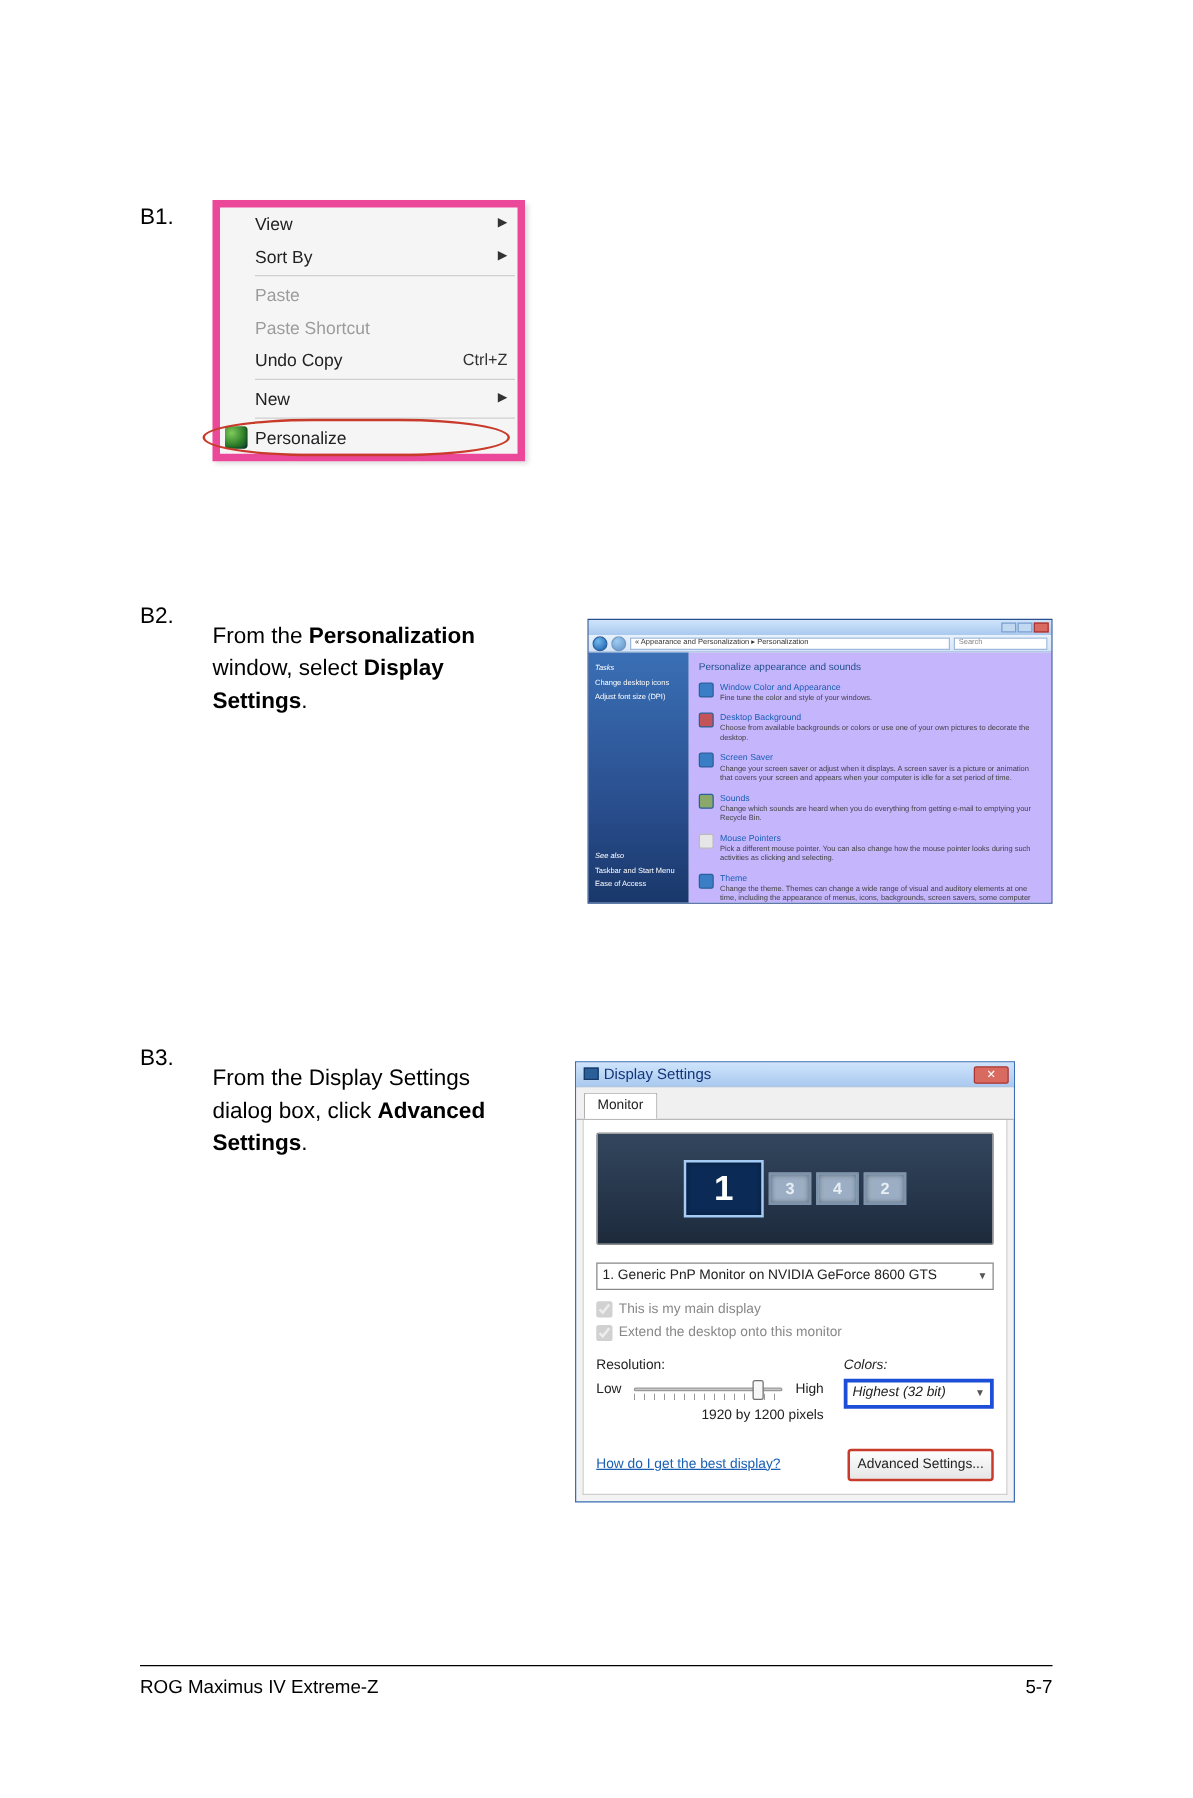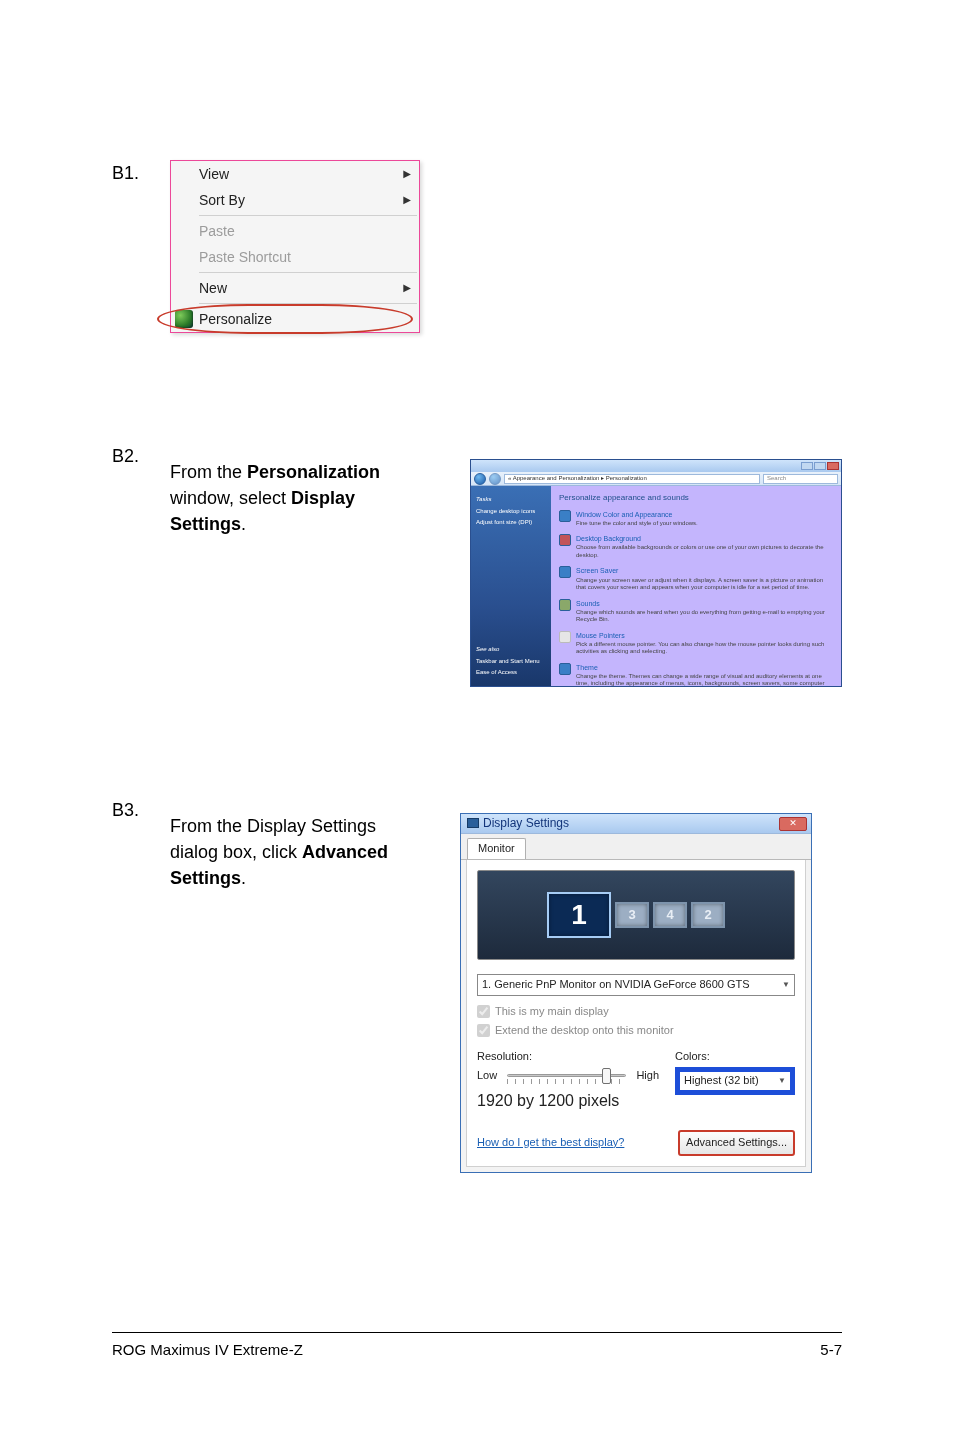--- a/index.html
+++ b/index.html
@@ -32,21 +32,21 @@
   }
   .step-text { max-width: 290px; }
   .step-inner { display: flex; gap: 20px; align-items: flex-start; }
   .step-inner2 { display: flex; gap: 40px; align-items: flex-start; margin-top: 16px; }
   b { font-weight: bold; }
 
   
   .context-menu {
     width: 250px;
     background: #f5f5f5;
-    border: 1px solid #ec4899;
+    border: 6px solid #ec4899;
     box-shadow: 2px 2px 4px rgba(0,0,0,0.15);
     font-size: 14px;
     color: #222;
   }
   .cm-row {
     display: flex;
     align-items: center;
     padding: 4px 8px 4px 28px;
     position: relative;
     height: 26px;
@@ -213,40 +213,40 @@
     width: 100%; border: 1px solid #888; background: #fff;
     padding: 2px 4px; font-size: 11px; margin-bottom: 8px;
     display: flex; justify-content: space-between; align-items: center;
   }
   .ds-check { display: flex; align-items: center; gap: 5px; color: #888; font-size: 11px; margin: 3px 0; }
   .ds-check input { margin: 0; }
   .ds-cols {
     display: flex; justify-content: space-between; margin-top: 10px; gap: 16px;
   }
   .ds-col-left { flex: 1; }
-  .ds-col-right { width: 120px; }
+  .ds-col-right { width: 120px; font-style: italic; }
   .ds-slider-row { display: flex; align-items: center; gap: 6px; font-size: 11px; margin-top: 2px; }
   .ds-slider {
     flex: 1; position: relative; height: 18px;
   }
   .ds-track {
     position: absolute; left: 4px; right: 4px; top: 7px;
     height: 3px; background: #c8c8c8; border: 1px solid #999;
     border-radius: 2px;
   }
   .ds-ticks { position: absolute; left: 4px; right: 4px; top: 12px; height: 5px;
     background: repeating-linear-gradient(to right, #999 0 1px, transparent 1px 8px); }
   .ds-thumb {
     position: absolute; top: 1px; left: 78%;
     width: 9px; height: 16px; background: #f7f7f7;
     border: 1px solid #707070; border-radius: 2px;
   }
-  .ds-res-val { text-align: left; margin-top: 4px; font-size: 16px; }
+  .ds-res-val { text-align: right; margin-top: 4px; font-size: 11px; }
   .ds-colors-select {
-    width: 100%; border: 5px solid #1d4ed8; background: #fff;
+    width: 100%; border: 3px solid #1d4ed8; background: #fff;
     padding: 1px 4px; font-size: 11px; margin-top: 2px;
     display: flex; justify-content: space-between; align-items: center;
   }
   .ds-footer {
     display: flex; justify-content: space-between; align-items: center;
     margin-top: 18px;
   }
   .ds-link { color: #1a5fb4; text-decoration: underline; font-size: 11px; }
   .ds-adv {
     border: 2px solid #c83b2b;
@@ -291,20 +291,24 @@
           <div class="cm-row">
             <span>Sort By</span>
               <span class="cm-arrow">▶</span>
           </div>
           <div class="cm-sep"></div>
           <div class="cm-row disabled">
             <span>Paste</span>
           </div>
           <div class="cm-row disabled">
             <span>Paste Shortcut</span>
+          </div>
+          <div class="cm-row">
+            <span>Undo Copy</span>
+            <span class="cm-shortcut">Ctrl+Z</span>
           </div>
           <div class="cm-sep"></div>
           <div class="cm-row">
             <span>New</span>
               <span class="cm-arrow">▶</span>
           </div>
           <div class="cm-sep"></div>
           <div class="cm-row personalize">
             <span class="cm-icon orb"></span>
             <span>Personalize</span>

